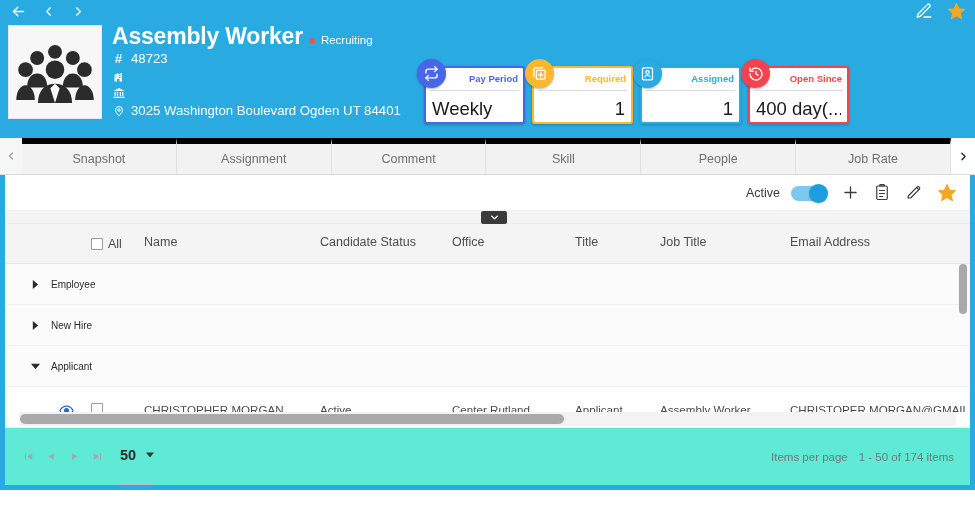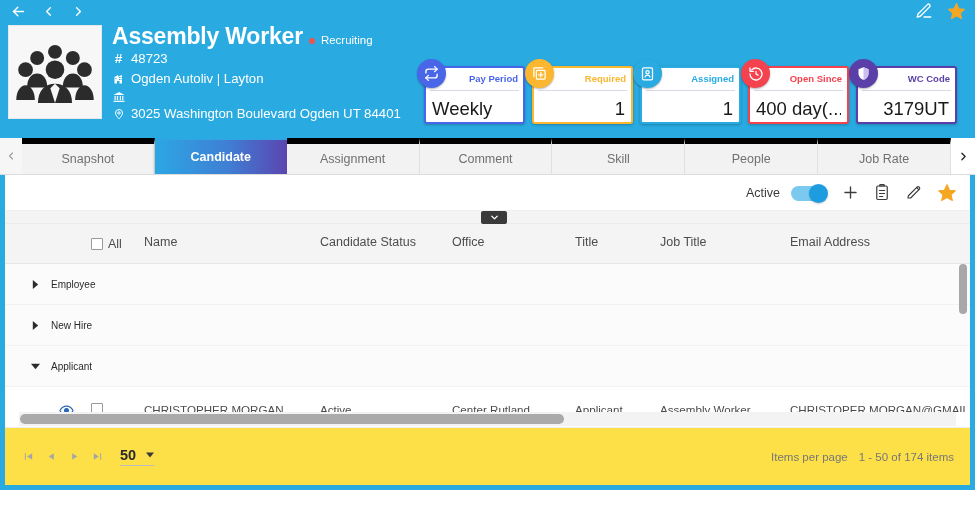--- a/index.html
+++ b/index.html
@@ -280,23 +280,23 @@
   .vscroll .thumbv {
     position: absolute; left: 1px; top: 0px;
     width: 8px; height: 50px;
     background: #a8a8a8; border-radius: 4px; cursor: pointer;
   }
 
   
   .pager {
     position: absolute; left: 0; bottom: 0;
     width: 965px; height: 58px;
-    background: #fde047;
+    background: #5eead4;
     border-top: 1px solid #ececec;
-    display: flex; align-items: center;
+    display: flex; 
   }
   .pg-btns { display: flex; align-items: center; gap: 3px; margin-left: 13px; }
   .pg-btn {
     width: 20px; height: 20px;
     display: flex; align-items: center; justify-content: center;
     color: #a6a6a6; cursor: pointer;
   }
   .pg-btn svg { display:block; }
   .pg-size {
     margin-left: 13px; position: relative;
@@ -402,21 +402,20 @@
         <span class="mi">
           <svg width="12" height="12" viewBox="0 0 24 24" fill="#ffffff">
               <path d="M3 21V8l7-4v3l8-3v17h-5v-5h-5v5Z"></path>
               <rect x="5" y="10" width="2" height="2" fill="#29abe2"></rect>
               <rect x="12" y="8" width="2" height="2" fill="#29abe2"></rect>
               <rect x="15" y="8" width="2" height="2" fill="#29abe2"></rect>
               <rect x="12" y="12" width="2" height="2" fill="#29abe2"></rect>
               <rect x="15" y="12" width="2" height="2" fill="#29abe2"></rect>
             </svg>
         </span>
-        <span>Ogden Autoliv | Layton</span>
       </div>
 
       <div class="meta-line">
         <span class="mi">
           <svg width="12" height="12" viewBox="0 0 24 24" fill="#ffffff">
               <path d="M12 2 1 8h22Z"></path>
               <rect x="3" y="10" width="2.4" height="8"></rect>
               <rect x="7.8" y="10" width="2.4" height="8"></rect>
               <rect x="13.6" y="10" width="2.4" height="8"></rect>
               <rect x="18.4" y="10" width="2.4" height="8"></rect>
@@ -485,47 +484,33 @@
               <path d="M3 12a9 9 0 1 0 2.7-6.4"></path>
               <polyline points="3 3 3 8 8 8"></polyline>
               <polyline points="12 8 12 12 15 13.6"></polyline>
             </svg>
         </span>
         <span class="c-label">Open Since</span>
         <span class="c-sep"></span>
         <span class="c-value">400 day(...</span>
       </div>
 
-      <div class="stat-card sc-purple">
-        <span class="badge">
-          <svg width="15" height="15" viewBox="0 0 24 24" fill="#ffffff">
-              <path d="M12 2 4 5.3v6.1c0 5 3.4 9.6 8 10.6 4.6-1 8-5.6 8-10.6V5.3Z"></path>
-              <path d="M12 2v20c4.6-1 8-5.6 8-10.6V5.3Z" fill="#cdbff0"></path>
-            </svg>
-        </span>
-        <span class="c-label">WC Code</span>
-        <span class="c-sep"></span>
-        <span class="c-value">3179UT</span>
-      </div>
 
     </div>
   </div>
 
   <div class="tabs-wrap">
     <div class="tab-scroll left">
       <svg width="12" height="12" viewBox="0 0 24 24" fill="none" stroke="#9a9a9a" stroke-width="2.2" stroke-linecap="round" stroke-linejoin="round">
           <polyline points="15 18 9 12 15 6"></polyline>
         </svg>
     </div>
     <div class="tab-strip">
       <div class="tab">
           <span>Snapshot</span>
-        </div>
-      <div class="tab active">
-          <span>Candidate</span>
         </div>
       <div class="tab">
           <span>Assignment</span>
         </div>
       <div class="tab">
           <span>Comment</span>
         </div>
       <div class="tab">
           <span>Skill</span>
         </div>

